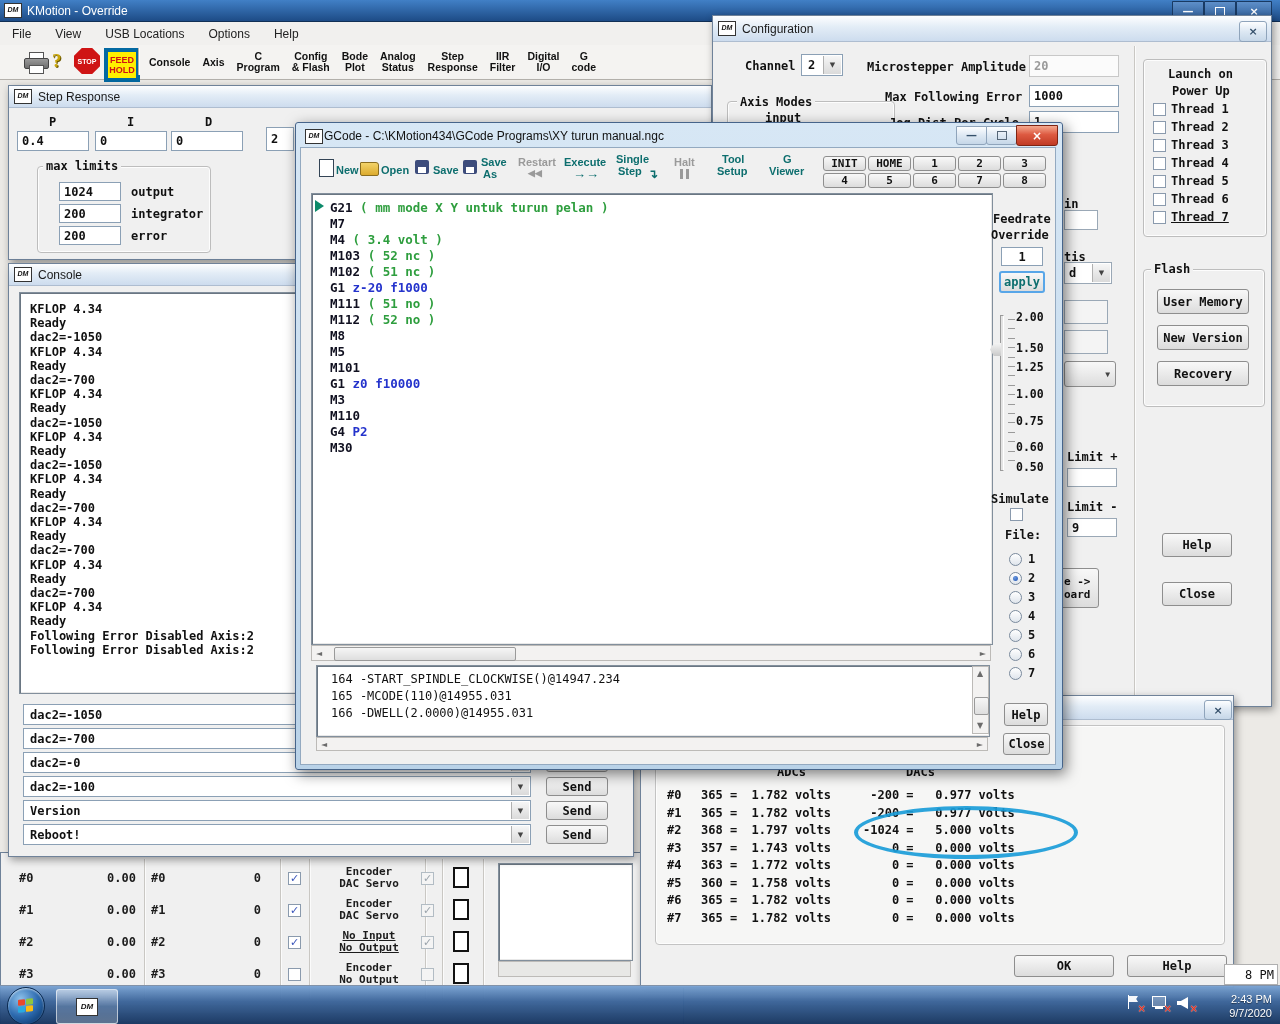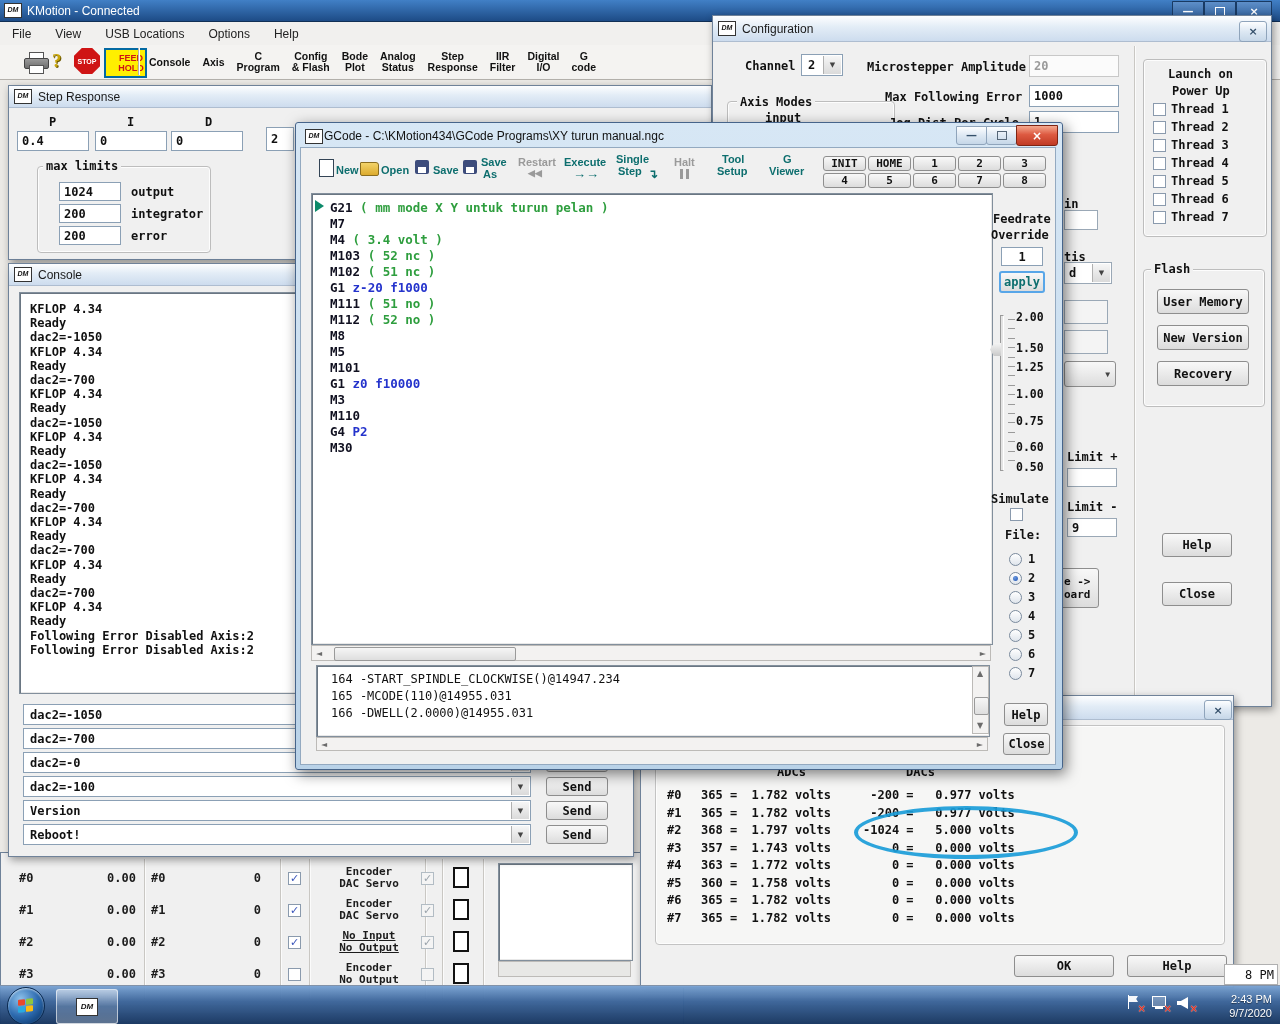--- a/index.html
+++ b/index.html
@@ -80,21 +80,21 @@
         border-top:1px solid rgba(255,255,255,.45);}
   .tray-x{position:absolute;right:-4px;bottom:-3px;color:#e03020;font:bold 10px "DejaVu Sans",sans-serif;text-shadow:0 0 1px #fff;}
 </style>
 </head>
 <body>
 
 <div id="screen">
 
   <div id="main-titlebar">
     <span class="dm-icon">DM</span>
-    <span id="main-title">KMotion - Connected</span>
+    <span id="main-title">KMotion - Override</span>
   </div>
   <div class="winbtn-blue" style="left:1172px;top:1px;width:30px;height:18px;">—</div>
   <div class="winbtn-blue" style="left:1204px;top:1px;width:30px;height:18px;">
       <span style="display:block;width:8px;height:7px;border:1px solid #fff;"></span>
     </div>
   <div class="winbtn-blue" style="left:1236px;top:1px;width:34px;height:18px;">×</div>
 
   <div id="menu-bar">
       <div class="menu-item">File</div>
       <div class="menu-item">View</div>
@@ -110,22 +110,22 @@
       <div class="abs" style="left:0;top:6px;width:23px;height:9px;background:linear-gradient(#9a9a9a,#6e6e6e);border:1px solid #444;border-radius:2px;"></div>
       <div class="abs" style="left:5px;top:13px;width:13px;height:7px;background:#fff;border:1px solid #555;"></div>
     </div>
 
     <div class="abs" style="left:52px;top:5px;font:bold 19px 'Liberation Serif',serif;color:#c9a60a;text-shadow:1px 1px 0 #6e5a00;">?</div>
 
     <div class="abs" style="left:74px;top:3px;width:26px;height:26px;background:#cf1414;color:#fff;
          clip-path:polygon(30% 0,70% 0,100% 30%,100% 70%,70% 100%,30% 100%,0 70%,0 30%);
          display:flex;align-items:center;justify-content:center;font:bold 7px 'Liberation Sans',sans-serif;">STOP</div>
 
-    <div class="abs" style="left:104px;top:3px;width:28px;height:26px;background:#ffef00;border:2px solid #0369a1;
-         display:flex;flex-direction:column;align-items:center;justify-content:center;font:bold 9px 'Liberation Sans',sans-serif;color:#cf1414;line-height:10px;padding-left:11px;">
+    <div class="abs" style="left:104px;top:3px;width:28px;height:26px;background:#ffef00;border:4px solid #0369a1;
+         display:flex;flex-direction:column;align-items:center;justify-content:center;font:bold 9px 'Liberation Sans',sans-serif;color:#cf1414;line-height:10px;">
       <span>FEED</span>
         <span>HOLD</span>
     </div>
     <div class="abs" style="left:138px;top:3px;height:27px;width:0;border-left:1px solid #b5b2ad;border-right:1px solid #fff;"></div>
     <div id="tb-buttons" class="abs" style="left:143px;top:2px;display:flex;align-items:center;">
         <div class="tbtn">
           <span>Console</span>
         </div>
         <div class="tbtn">
           <span>Axis</span>
@@ -366,21 +366,21 @@
       <div class="klabel" style="left: 458px; top: 104px;">Thread 2</div>
       <div class="check" style="left: 440px; top: 123px;"></div>
       <div class="klabel" style="left: 458px; top: 122px; text-align: right;">Thread 3</div>
       <div class="check" style="left: 440px; top: 141px;"></div>
       <div class="klabel" style="left: 458px; top: 140px;">Thread 4</div>
       <div class="check" style="left: 440px; top: 159px;"></div>
       <div class="klabel" style="left: 458px; top: 158px;">Thread 5</div>
       <div class="check" style="left: 440px; top: 177px;"></div>
       <div class="klabel" style="left: 458px; top: 176px;">Thread 6</div>
       <div class="check" style="left: 440px; top: 195px;"></div>
-      <div class="klabel" style="left: 458px; top: 194px;">Thread 7</div>
+      <div class="klabel" style="left: 458px; top: 194px; text-decoration: underline;">Thread 7</div>
       <div class="btn3d" style="left: 444px; top: 273px; width: 92px; height: 25px;">User Memory</div>
       <div class="btn3d" style="left: 444px; top: 309px; width: 92px; height: 25px;">New Version</div>
       <div class="btn3d" style="left: 444px; top: 345px; width: 92px; height: 25px;">Recovery</div>
     </div>
 
   <div class="win" id="adc-win" style="left:640px;top:695px;width:592px;height:291px;z-index:40;">
     <div class="titlebar" style="height:24px;"></div>
     <div class="winbtn-light" style="left:563px;top:4px;width:26px;height:18px;border-radius:3px;">×</div>
     <div class="gbox" style="left:14px;top:29px;width:568px;height:218px;background:#f6f6f5;border-color:#c3c3c3;"></div>
     <div class="adcrow-txt" style="left:136px;top:69px;">ADCs</div>

